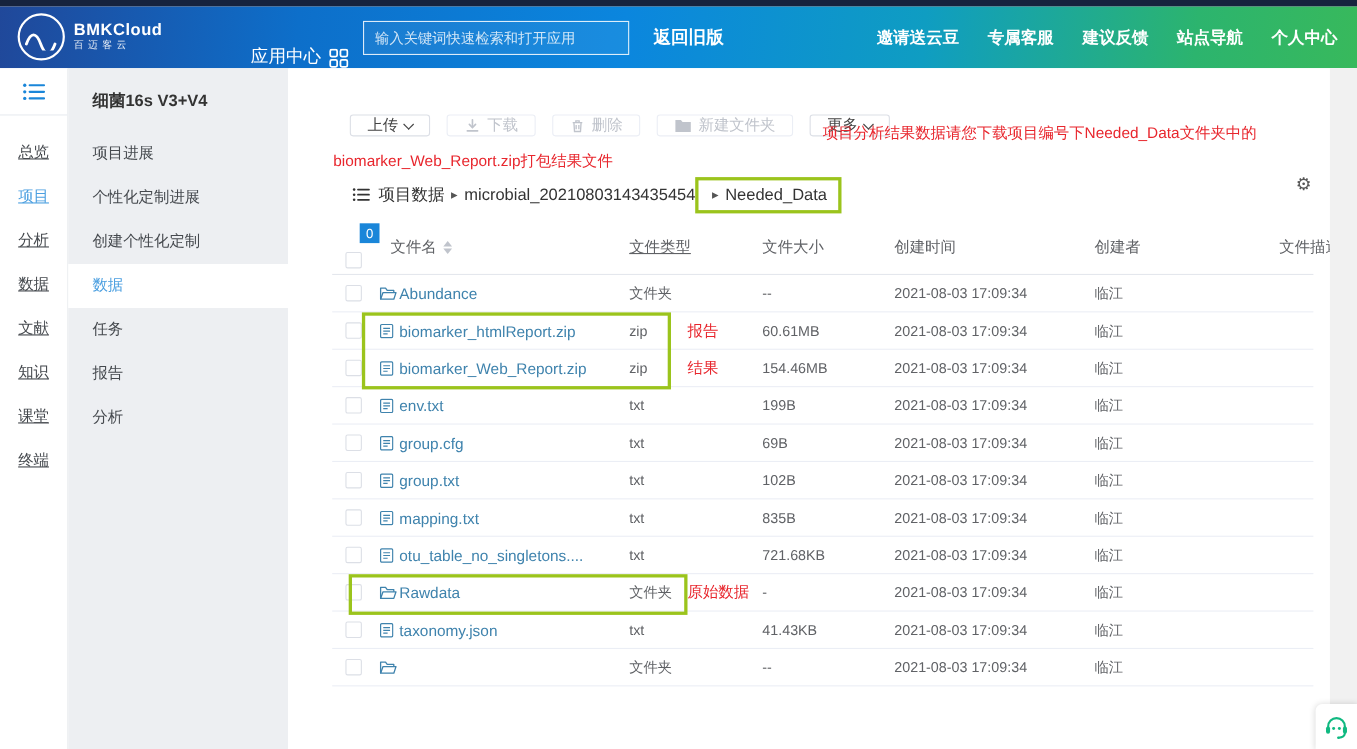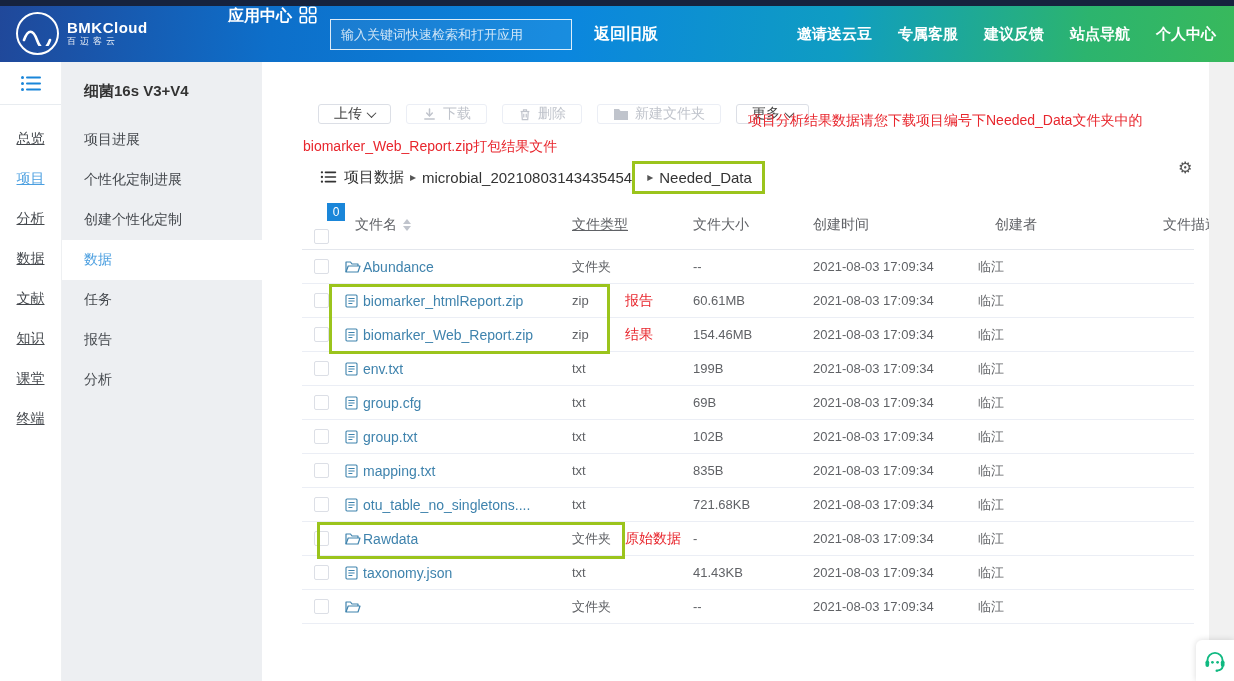--- a/index.html
+++ b/index.html
@@ -10,22 +10,22 @@
   
   .topstripe { position:absolute; left:0; top:0; width:1234px; height:6px; background:#16233e; }
   .navbar { position:absolute; left:0; top:6px; width:1234px; height:56px;
     background:linear-gradient(95deg,#20489a 0%,#0d6fca 22%,#0b86de 46%,#0f9dc2 68%,#2cb46e 88%,#38b95c 100%); }
   .logo { position:absolute; left:16px; top:6px; display:flex; align-items:center; gap:8px; }
   .logo-mark { width:43px; height:43px; border:2px solid #fff; border-radius:50%; position:relative; }
   .logo-mark svg { position:absolute; left:3px; top:10px; }
   .brand { color:#fff; line-height:1.1; }
   .brand-name { font-size:15px; font-weight:bold; letter-spacing:.5px; }
   .brand-sub { font-size:9px; letter-spacing:4px; opacity:.9; }
-  .appcenter { position:absolute; left:228px; top:0; height:56px; display:flex; align-items:flex-start; gap:7px;
-    color:#fff; font-size:16px; font-weight:bold; cursor:pointer; }
+  .appcenter { position:absolute; left:228px; top:0; height:56px; display:flex; align-items:flex-end; gap:7px;
+    color:#fff; font-size:16px; font-weight:normal; cursor:pointer; }
   .nav-search { position:absolute; left:330px; top:13px; width:242px; height:31px;
     border:1px solid rgba(255,255,255,.85); background:rgba(255,255,255,.06); color:rgba(255,255,255,.85);
     font-size:13px; padding:0 10px; outline:none; font-family:inherit; }
   .nav-search::placeholder { color:rgba(255,255,255,.8); }
   .back-old { position:absolute; left:594px; top:0; height:56px; display:flex; align-items:center;
     color:#fff; font-size:16px; font-weight:bold; cursor:pointer; }
   .nav-links { position:absolute; right:18px; top:0; height:56px; display:flex; align-items:center; gap:26px; }
   .nav-links a { color:#fff; font-size:15px; font-weight:bold; text-decoration:none; cursor:pointer; }
 
   
@@ -80,21 +80,21 @@
   .row { position:relative; height:34px; border-bottom:1px solid #ebeef5; font-size:13px; color:#606266; cursor:pointer; }
   .checkbox { width:15px; height:15px; border:1px solid #dcdfe6; border-radius:2px; background:#fff; cursor:pointer; }
   .c-check { left:12px; }
   .c-icon { left:43px; }
   .c-name { left:61px; font-size:14px; color:#3f83ad; }
   .c-type { left:270px; }
   .c-anno { left:323px; color:#e8262d; font-size:14px; display:none; }
   .row.has-anno .c-anno { display:flex; }
   .c-size { left:391px; }
   .c-time { left:511px; }
-  .c-creator { left:676px; }
+  .c-creator { left:693px; }
   .c-desc { left:818px; }
 
   
   .hl { position:absolute; border:3px solid #9bc41c; pointer-events:none; z-index:5; }
   .hl-rows23 { left:67px; top:222px; width:281px; height:70px; }
   .hl-rawdata { left:55px; top:460px; width:308px; height:37px; }
 
   
   .chatbox { position:absolute; left:1196px; top:640px; width:38px; height:41px; background:#fff;
     border-radius:6px 0 0 0; box-shadow:0 0 6px rgba(0,0,0,.15); display:flex; align-items:center; justify-content:center;

